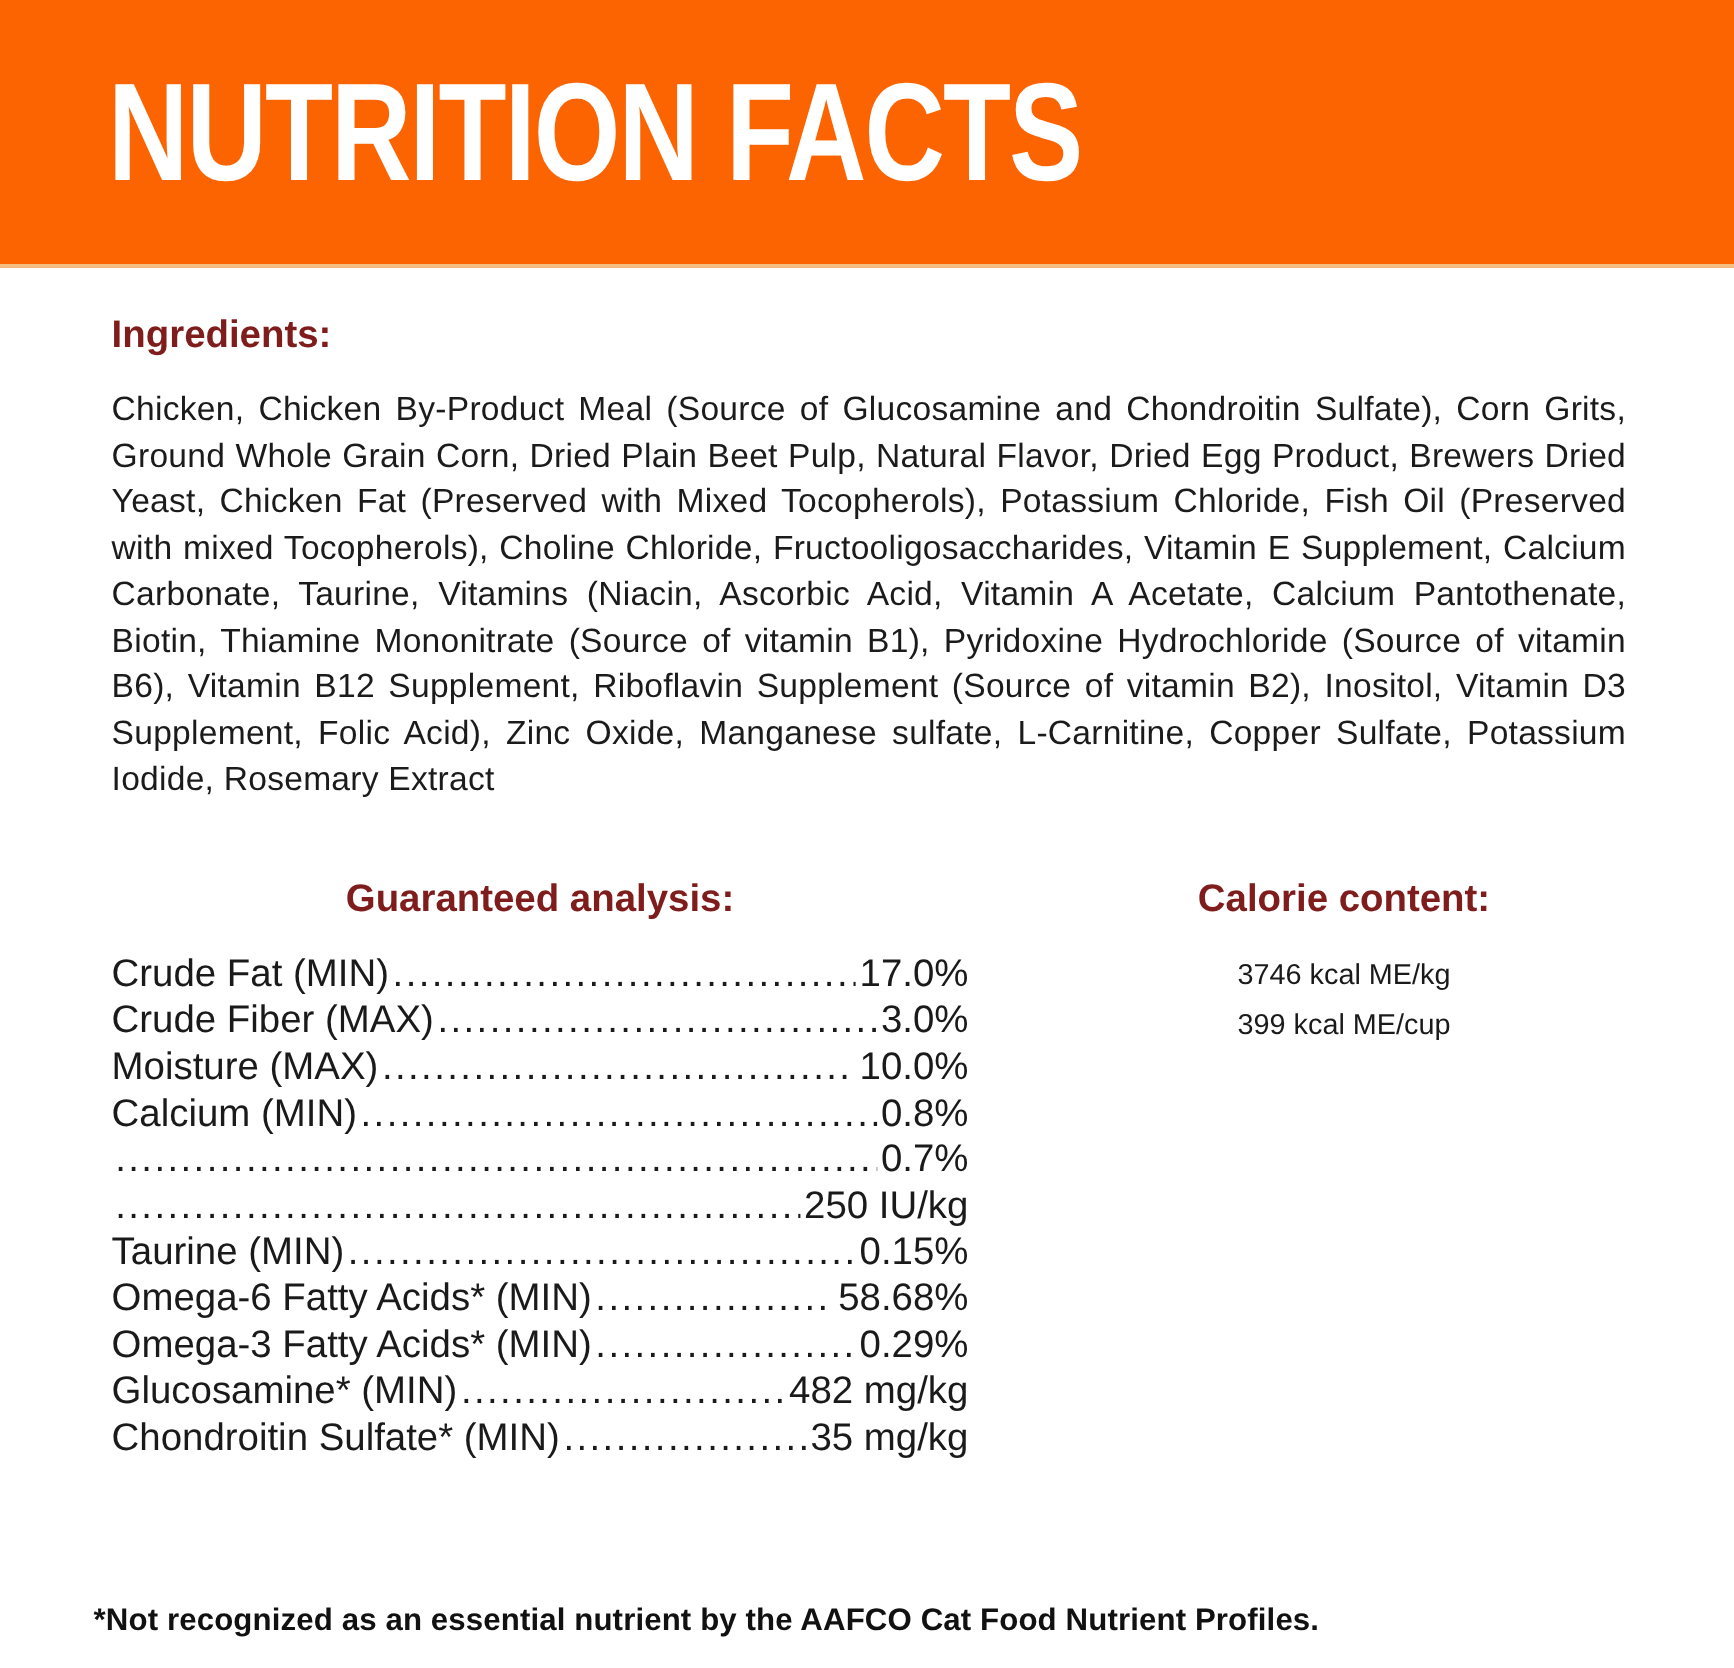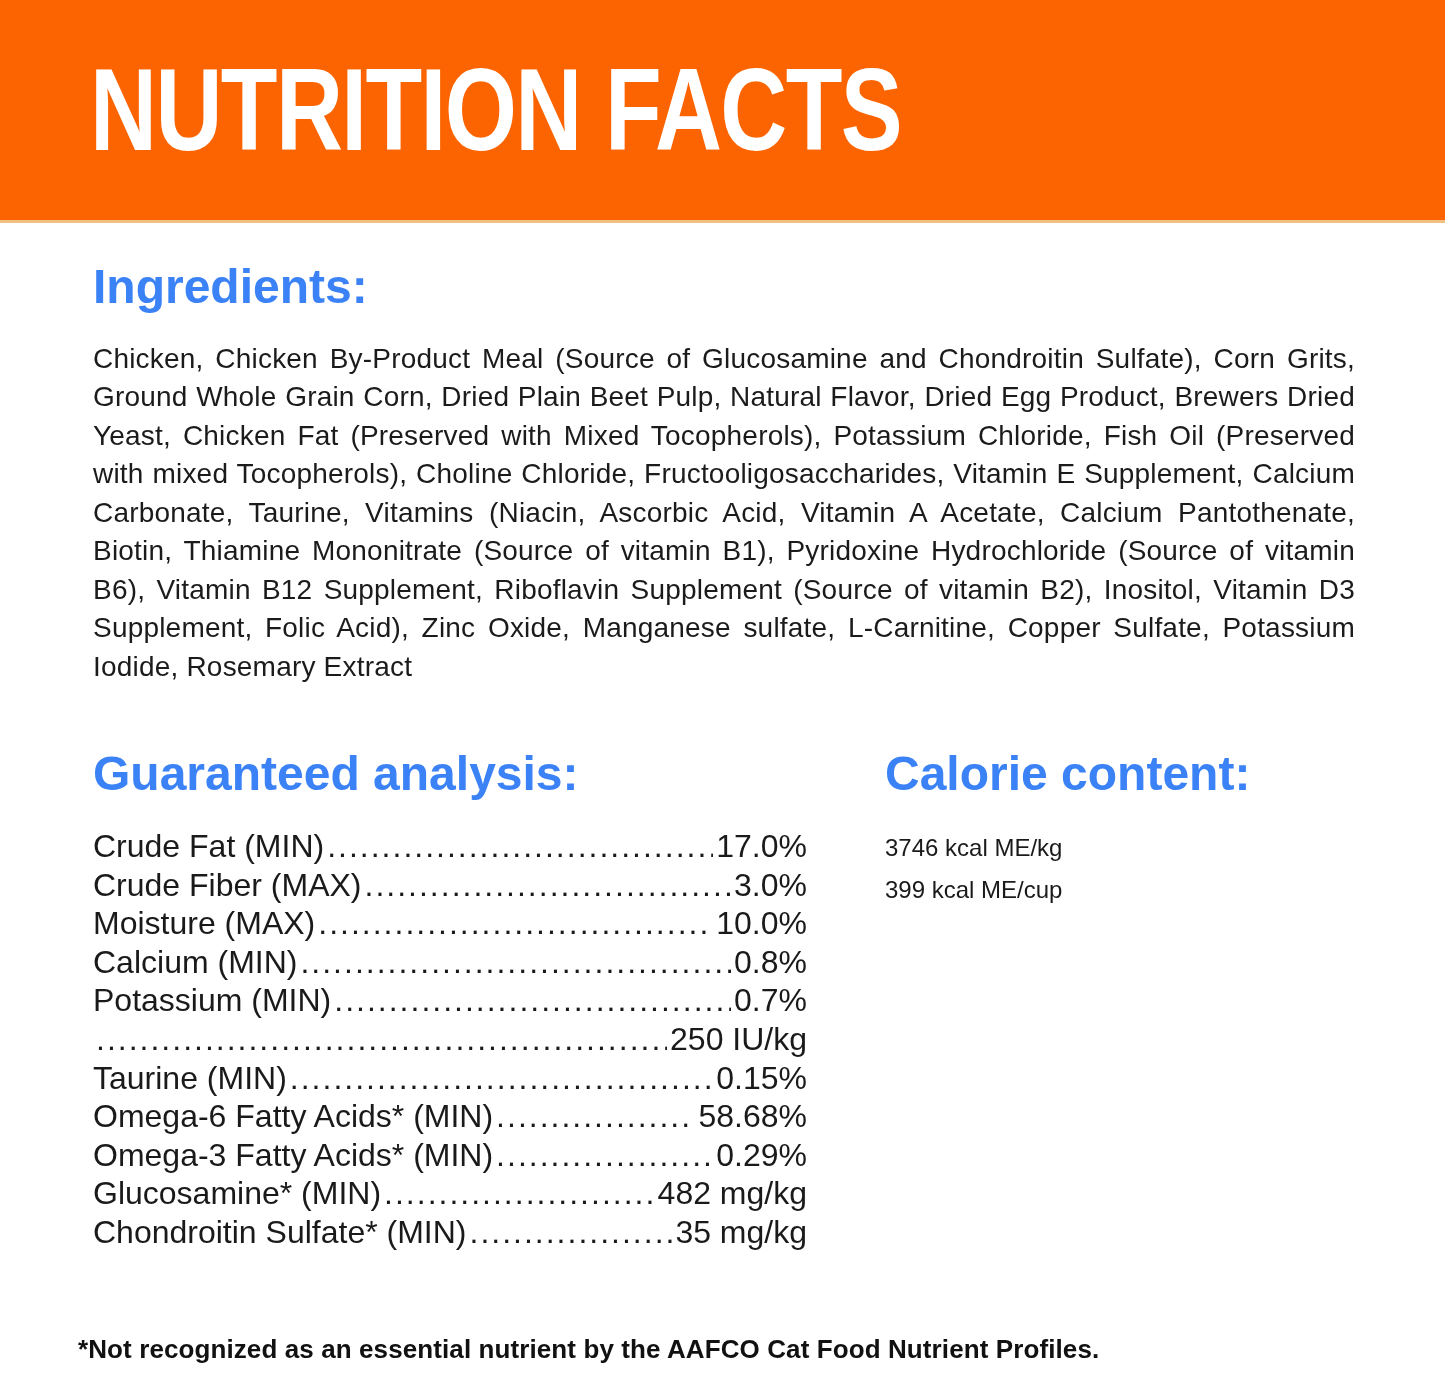--- a/index.html
+++ b/index.html
@@ -32,41 +32,42 @@
     white-space: nowrap;
     transform: scaleX(0.80);
     transform-origin: left center;
     line-height: 1;
   }
 
   
   .content { padding: 0 90px 0 93px; }
 
   h2.section {
-    color: #3b82f6;
-    font-size: 48px;
+    color: #7f1d1d;
+    font-size: 32px;
     font-weight: 700;
     letter-spacing: 0px;
     line-height: 1.1;
   }
 
   .ingredients-heading { margin-top: 38px; }
 
   .ingredients-text {
     margin-top: 26px;
     font-size: 28px;
     line-height: 38.5px;
     text-align: justify;
     letter-spacing: 0.2px;
     color: #1b1b1b;
   }
 
   .columns {
     display: flex;
     margin-top: 62px;
+    text-align: center;
   }
   .col-left { width: 714px; flex: none; }
   .col-right { margin-left: 78px; flex: 1; }
 
   .ga-list { margin-top: 26px; }
   .ga-row {
     display: flex;
     align-items: baseline;
     font-size: 32px;
     line-height: 38.6px;
@@ -141,21 +142,20 @@
     <span class="ga-value">10.0%</span>
   </div>
 
   <div class="ga-row">
     <span class="ga-label">Calcium (MIN)</span>
     <span class="ga-leader"></span>
     <span class="ga-value">0.8%</span>
   </div>
 
   <div class="ga-row">
-    <span class="ga-label">Potassium (MIN)</span>
     <span class="ga-leader"></span>
     <span class="ga-value">0.7%</span>
   </div>
 
   <div class="ga-row">
     <span class="ga-leader"></span>
     <span class="ga-value">250 IU/kg</span>
   </div>
 
   <div class="ga-row">

